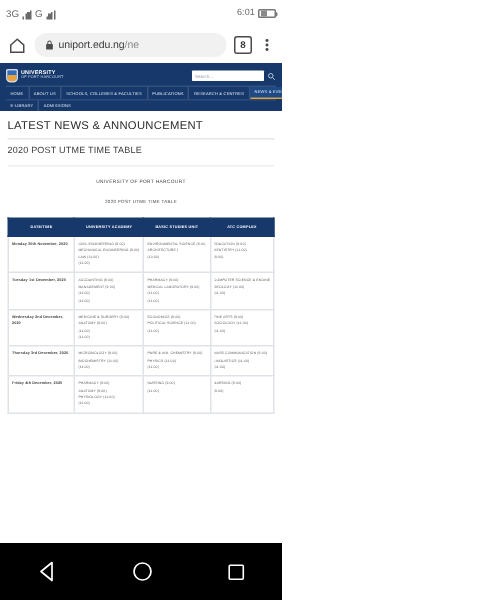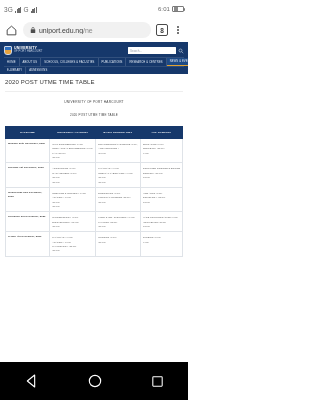--- a/index.html
+++ b/index.html
@@ -209,20 +209,21 @@
         <div class="nav-item">RESEARCH &amp; CENTRES</div>
         <div class="nav-item active">NEWS &amp; EVENTS</div>
       </div>
     <div class="navrow">
         <div class="nav-item">E-LIBRARY</div>
         <div class="nav-item">ADMISSIONS</div>
       </div>
   </div>
 
   <div class="page">
+    <div class="page-title">LATEST NEWS &amp; ANNOUNCEMENT</div>
     <div class="post-title">2020 POST UTME TIME TABLE</div>
 
     <div class="doc-head">
       <div class="l1">UNIVERSITY OF PORT HARCOURT</div>
       <div class="l2">2020 POST UTME TIME TABLE</div>
     </div>
 
     <table class="tt">
       <colgroup>
           <col class="c1">

